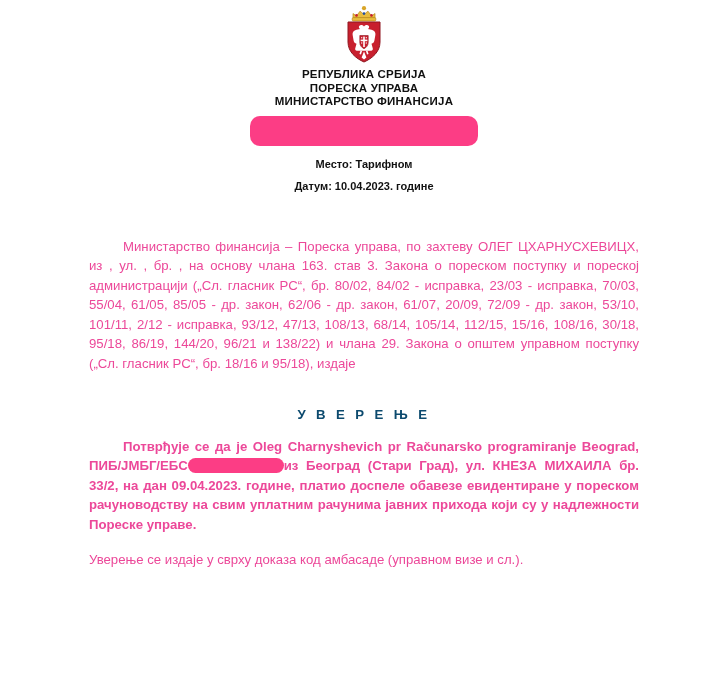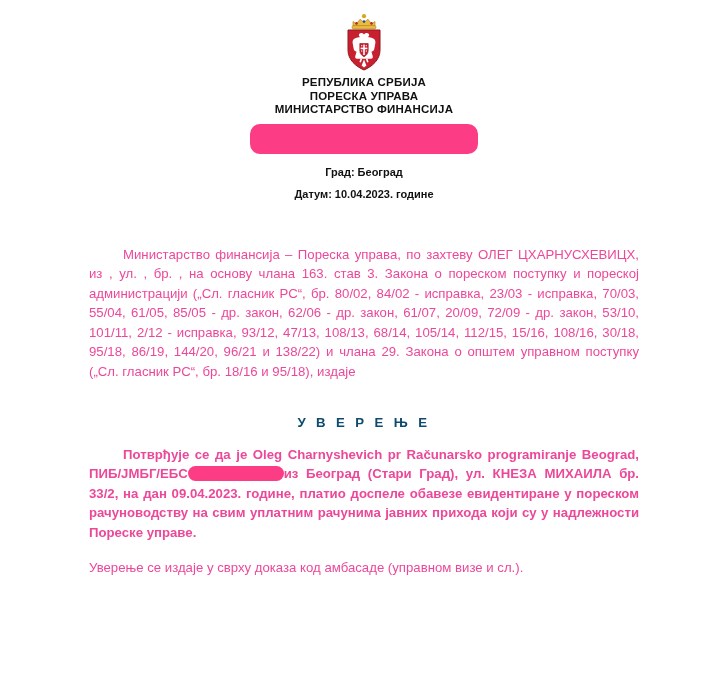--- a/index.html
+++ b/index.html
@@ -19,21 +19,21 @@
   .page {
     width: 728px;
     height: 688px;
     position: relative;
     background: #ffffff;
   }
 
   
   .header-block {
     text-align: center;
-    padding-top: 12px;
+    padding-top: 4px;
   }
 
   .coat-of-arms {
     width: 52px;
     height: 60px;
     margin: 0 auto;
     display: block;
   }
 
   .org-lines {
@@ -154,21 +154,21 @@
     </svg>
 
     <div class="org-lines">
       <div class="org-line">РЕПУБЛИКА СРБИЈА</div>
       <div class="org-line">ПОРЕСКА УПРАВА</div>
       <div class="org-line">МИНИСТАРСТВО ФИНАНСИЈА</div>
     </div>
 
     <div class="redaction redaction-header"></div>
 
-    <div class="place-line">Град: Београд</div>
+    <div class="place-line">Место: Тарифном</div>
     <div class="date-line">Датум: 10.04.2023. године</div>
   </div>
 
   <div class="body-wrap">
 
     <p class="just indent para-gap-1">Министарство финансија – Пореска управа, по захтеву ОЛЕГ ЦХАРНУСХЕВИЦХ, из , ул. , бр. , на основу члана 163. став 3. Закона о пореском поступку и пореској администрацији („Сл. гласник РС“, бр. 80/02, 84/02 - исправка, 23/03 - исправка, 70/03, 55/04, 61/05, 85/05 - др. закон, 62/06 - др. закон, 61/07, 20/09, 72/09 - др. закон, 53/10, 101/11, 2/12 - исправка, 93/12, 47/13, 108/13, 68/14, 105/14, 112/15, 15/16, 108/16, 30/18, 95/18, 86/19, 144/20, 96/21 и 138/22) и члана 29. Закона о општем управном поступку („Сл. гласник РС“, бр. 18/16 и 95/18), издаје</p>
 
     <div class="uverenje">У В Е Р Е Њ Е</div>
 
     <p class="just indent para-2"><span>Потврђује се да је Oleg Charnyshevich pr Računarsko programiranje Beograd, ПИБ/ЈМБГ/ЕБС</span><span class="redaction-inline"></span><span>из Београд (Стари Град), ул. КНЕЗА МИХАИЛА бр. 33/2, на дан 09.04.2023. године, платио доспеле обавезе евидентиране у пореском рачуноводству на свим уплатним рачунима јавних прихода који су у надлежности Пореске управе.</span></p>

